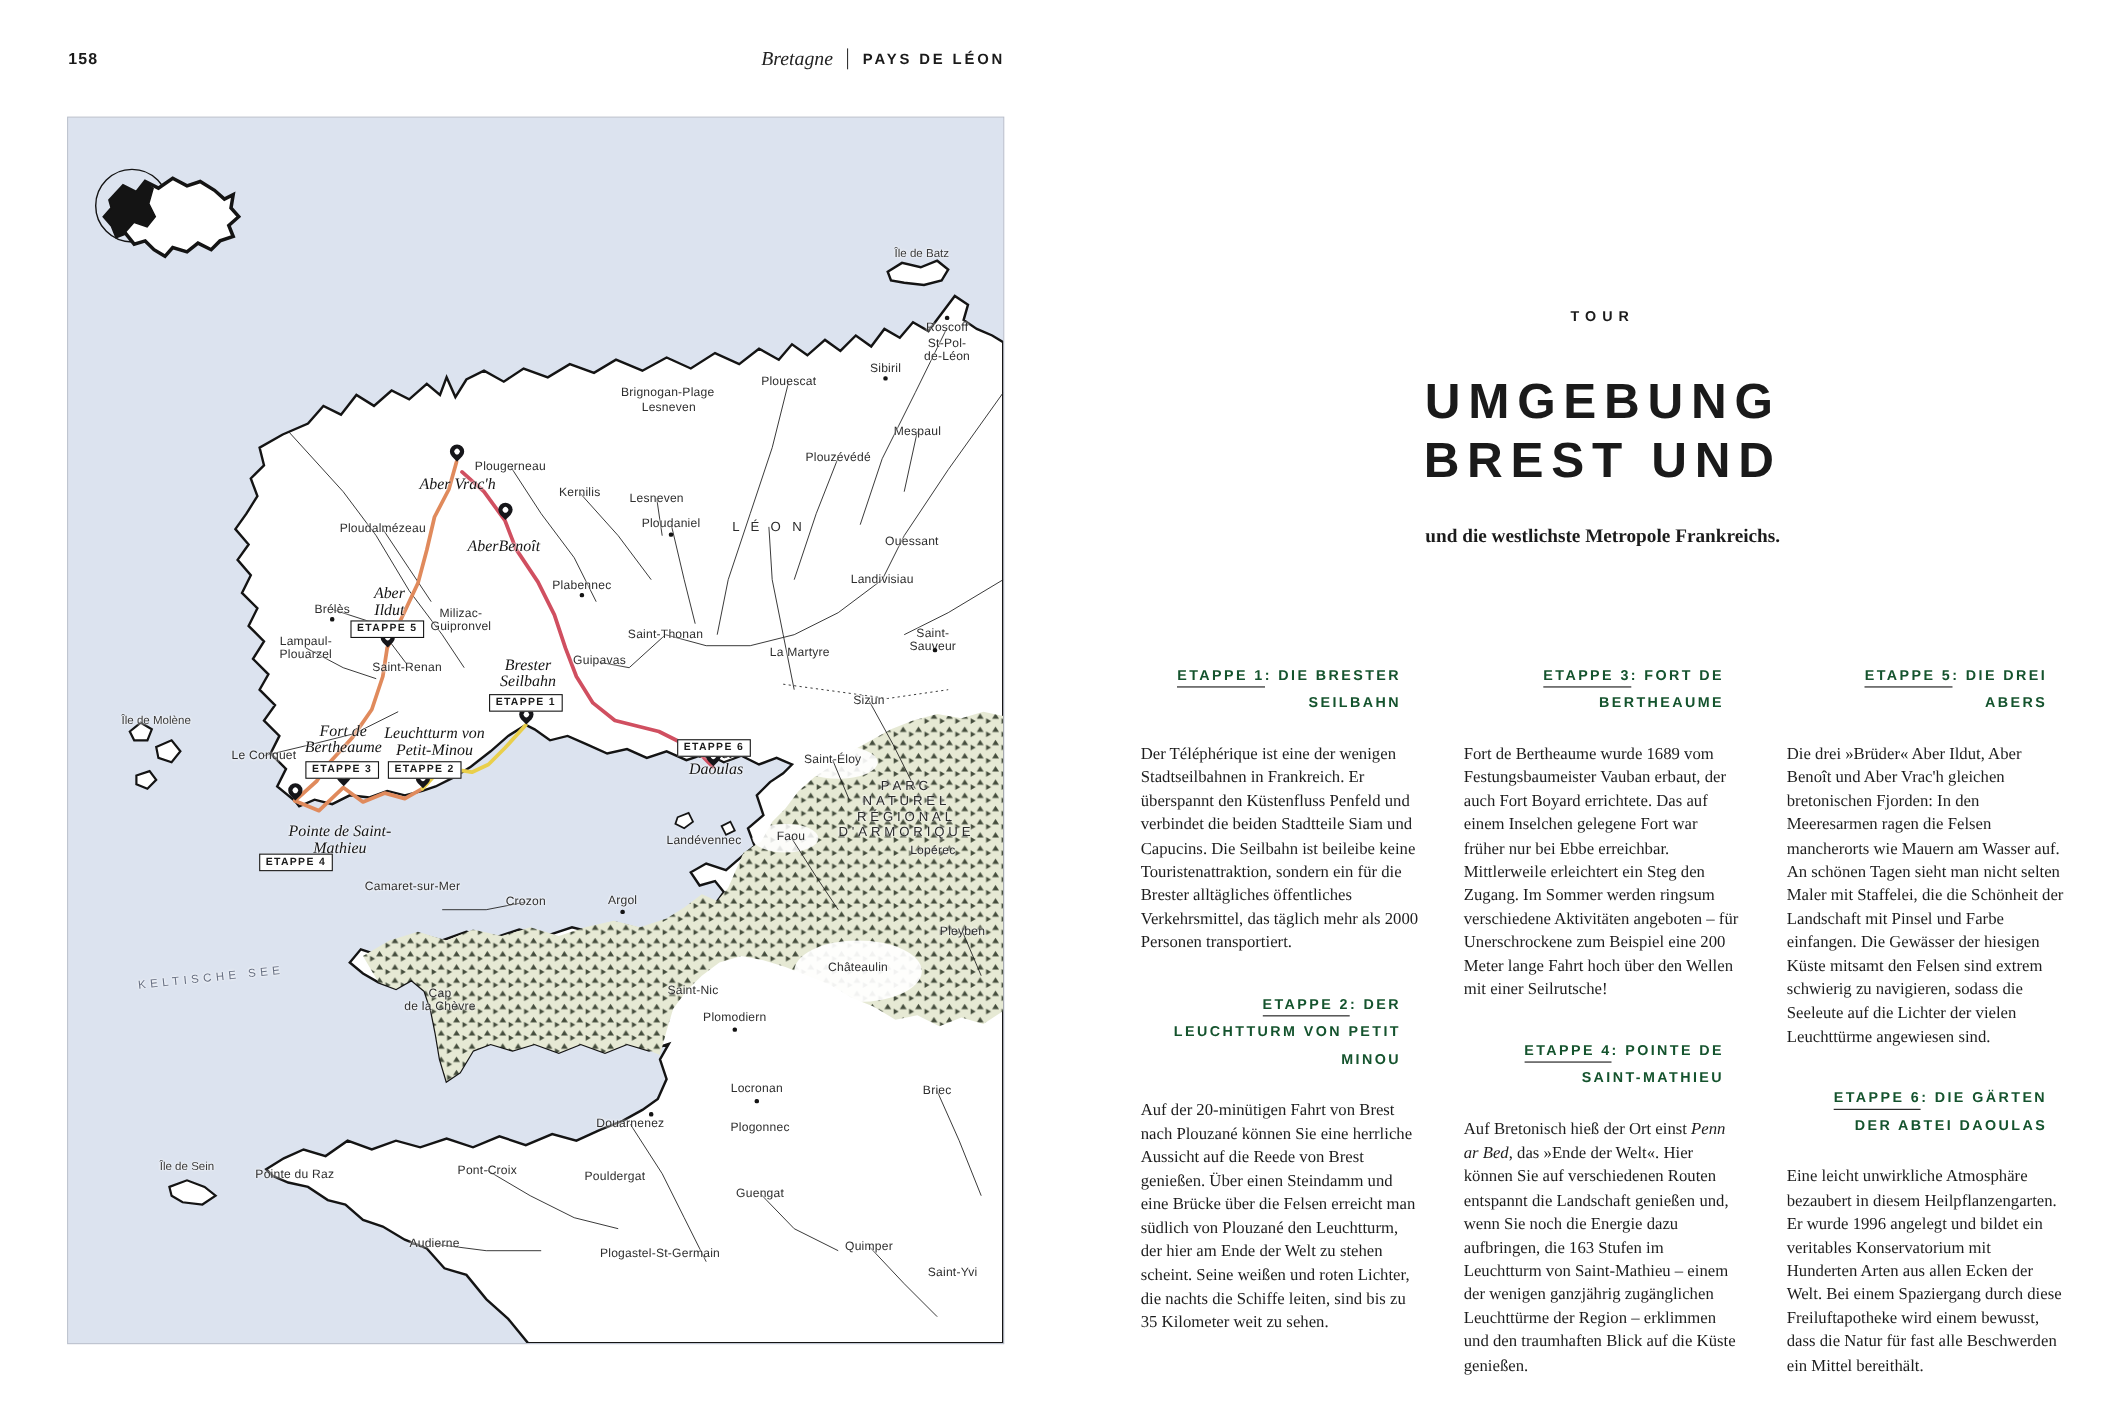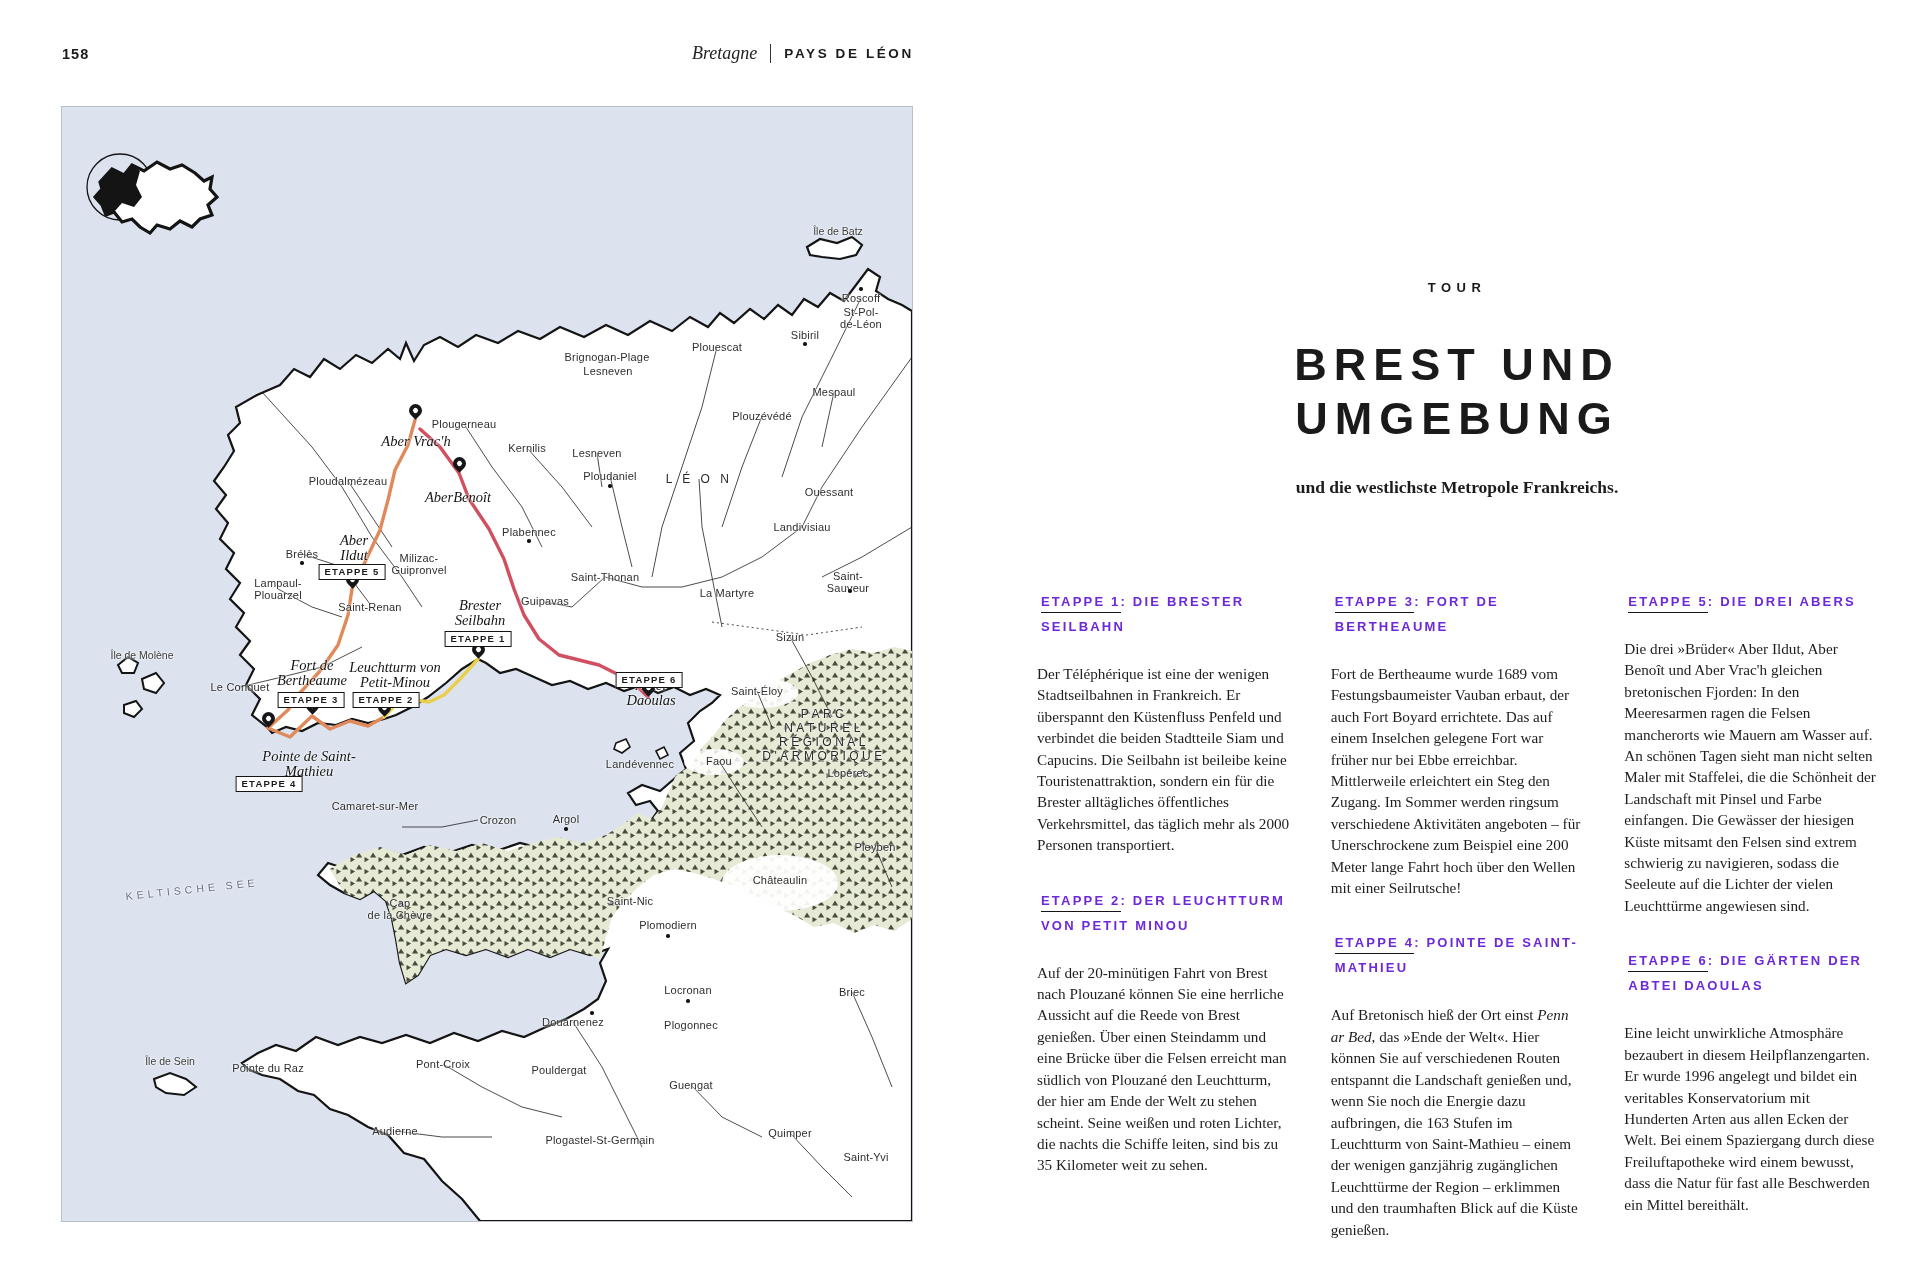--- a/index.html
+++ b/index.html
@@ -31,21 +31,21 @@
   .towndot{position:absolute;width:3.4px;height:3.4px;background:#141414;border-radius:50%;z-index:2;}
   
   .kicker{position:absolute;left:1192px;top:280px;width:530px;text-align:center;
           font-size:13px;font-weight:700;letter-spacing:5.5px;}
   .title{position:absolute;left:1092px;top:338px;width:730px;text-align:center;
          font-size:45px;font-weight:700;letter-spacing:7px;line-height:54px;}
   .subtitle{position:absolute;left:1092px;top:473px;width:730px;text-align:center;
             font-family:"Liberation Serif",serif;font-weight:600;font-size:17.5px;line-height:29px;color:#1c1c1c;}
   .columns{position:absolute;left:1037px;top:585px;width:840px;display:grid;
            grid-template-columns:1fr 1fr 1fr;column-gap:41px;}
-  .sec h3{margin:4px;font-size:13px;font-weight:700;letter-spacing:2.2px;line-height:25px;color:#6d28d9;}
+  .sec h3{margin:16px;font-size:13px;font-weight:700;letter-spacing:2.2px;line-height:25px;color:#14532d;text-align:right;}
   .sec h3 .lab{border-bottom:1.6px solid #151515;padding-bottom:3px;}
   .sec p{margin:24px 0 0;font-family:"Liberation Serif",serif;font-size:15.2px;line-height:21.4px;color:#1d1d1d;}
   .sec + .sec{margin-top:32px;}
   .sec p em{font-style:italic;}
 </style>
 </head>
 <body>
 
 <div class="page">
 
@@ -202,21 +202,21 @@
         <span class="ml feature" style="left: 250px; top: 566px;">Fort de
 Bertheaume</span>
         <span class="ml feature" style="left: 333px; top: 568px;">Leuchtturm von
 Petit-Minou</span>
         <span class="ml feature" style="left: 210px; top: 657px; margin-left: 37px;">Pointe de Saint-
 Mathieu</span>
         <span class="ml feature" style="left: 589px; top: 548px; margin-top: 38px;">Abtei
 Daoulas</span>
         <span class="ml town" style="left: 578px; top: 657px;">Landévennec</span>
         <span class="ml town" style="left: 313px; top: 699px;">Camaret-sur-Mer</span>
-        <span class="ml town" style="left: 416px; top: 713px; margin-left: 20px;">Crozon</span>
+        <span class="ml town" style="left: 416px; top: 713px;">Crozon</span>
         <span class="ml town" style="left: 504px; top: 712px;">Argol</span>
         <span class="ml town" style="left: 728px; top: 530px;">Sizun</span>
         <span class="ml town" style="left: 695px; top: 584px;">Saint-Éloy</span>
         <span class="ml town" style="left: 657px; top: 654px;">Faou</span>
         <span class="ml town" style="left: 786px; top: 666px;">Lopérec</span>
         <span class="ml region" style="left: 762px; top: 628px;">PARC NATUREL
 RÉGIONAL
 D'ARMORIQUE</span>
         <span class="ml town" style="left: 813px; top: 740px;">Pleyben</span>
         <span class="ml town" style="left: 718px; top: 773px;">Châteaulin</span>
@@ -261,22 +261,22 @@
         <span class="badge" style="left: 416px; top: 524px;">ETAPPE 1</span>
         <span class="badge" style="left: 249px; top: 585px;">ETAPPE 3</span>
         <span class="badge" style="left: 324px; top: 585px;">ETAPPE 2</span>
         <span class="badge" style="left: 207px; top: 669px;">ETAPPE 4</span>
         <span class="badge" style="left: 587px; top: 565px;">ETAPPE 6</span>
       </div>
   </div>
 
   <div class="kicker">TOUR</div>
   <div class="title" id="title">
+      <div>UMGEBUNG</div>
       <div>BREST UND</div>
-      <div>UMGEBUNG</div>
     </div>
   <div class="subtitle" id="subtitle">
       <div>und die westlichste Metropole Frankreichs.</div>
     </div>
 
   <div class="columns" id="columns">
       <div class="col">
         <section class="sec">
           <h3><span class="lab">ETAPPE 1</span>: DIE BRESTER SEILBAHN</h3>
           <p>Der Téléphérique ist eine der wenigen Stadtseilbahnen in Frankreich. Er überspannt den Küstenfluss Penfeld und verbindet die beiden Stadtteile Siam und Capucins. Die Seilbahn ist beileibe keine Touristenattraktion, sondern ein für die Brester alltägliches öffentliches Verkehrsmittel, das täglich mehr als 2000 Personen transportiert.</p>

